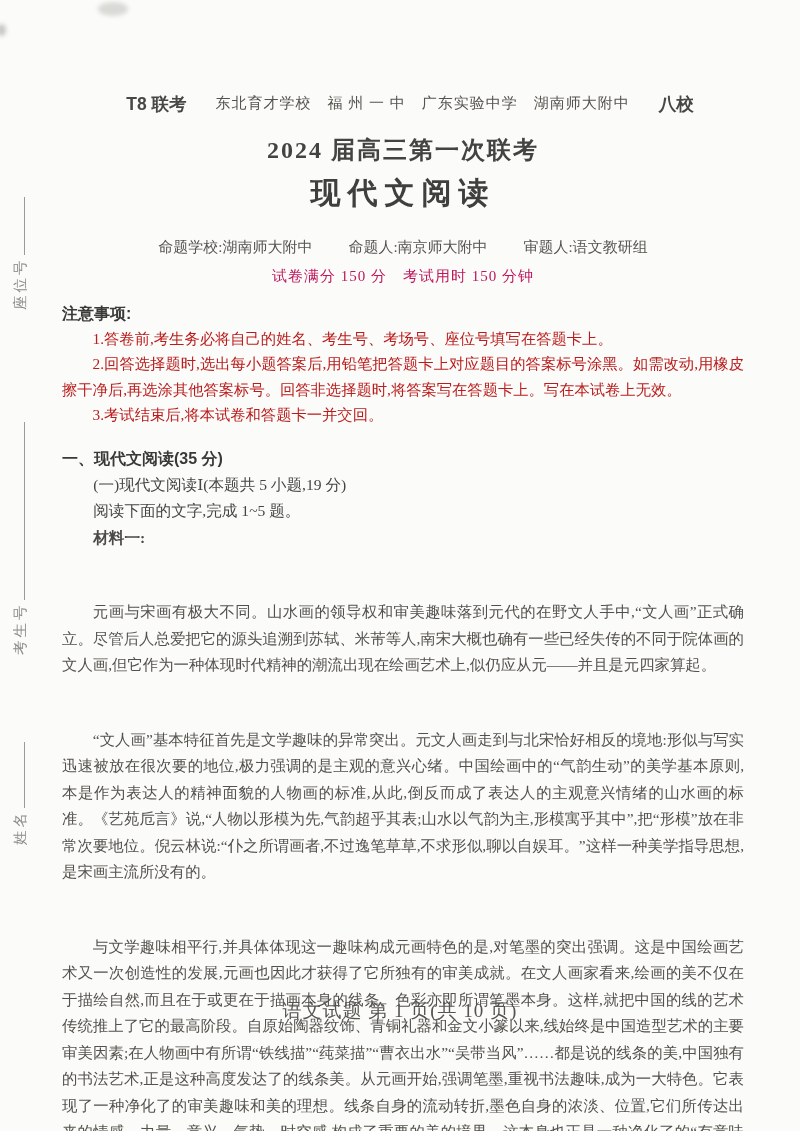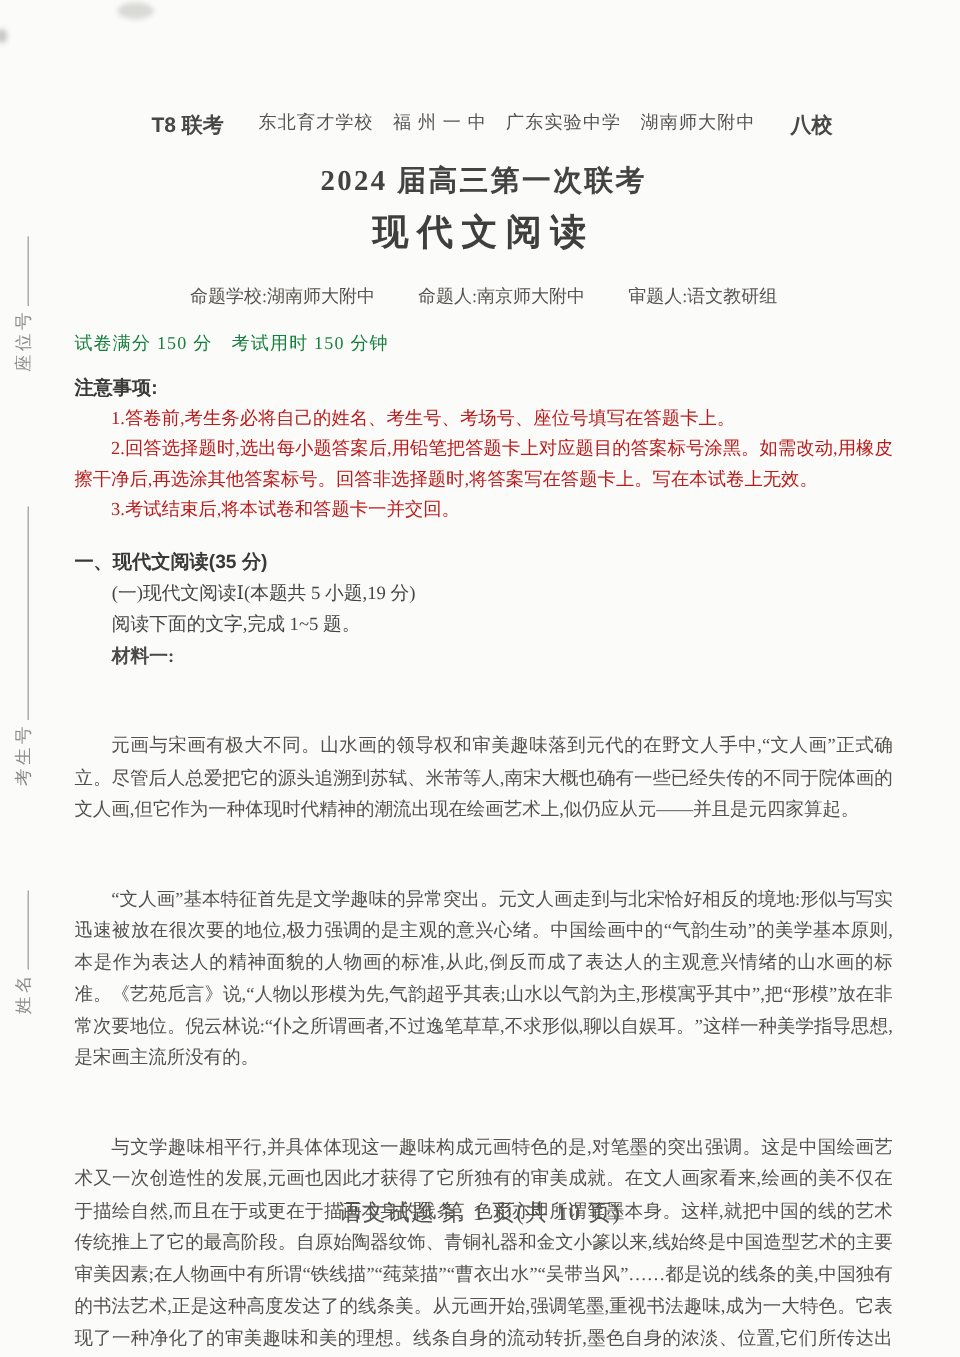--- a/index.html
+++ b/index.html
@@ -36,21 +36,21 @@
             font-family:"Liberation Sans","DejaVu Sans",sans-serif; }
   .schools { text-align:center; font-size:15px; line-height:27px; color:#55534f; letter-spacing:1px; white-space:nowrap; }
   .group   { font-weight:bold; font-size:17.5px; color:#474745; white-space:nowrap;
              font-family:"Liberation Sans","DejaVu Sans",sans-serif; }
 
   .exam-title { text-align:center; font-size:24px; font-weight:bold; color:#434341; margin-top:17px; letter-spacing:2px; }
   .subject-title { text-align:center; font-size:30px; font-weight:bold; color:#3f3f3d; margin-top:7px; letter-spacing:7px; }
 
   .credits { display:flex; justify-content:center; gap:36px; margin-top:24px;
              font-size:15px; color:#565450; }
-  .exam-info { text-align:left; margin-top:20px; font-size:15px; color:#15803d; letter-spacing:1px; }
+  .exam-info { text-align:center; margin-top:10px; font-size:15px; color:#be185d; letter-spacing:1px; }
 
   .notice { margin-top:15px; }
   .notice-heading { font-weight:bold; font-size:16px; color:#3a3a38;
                     font-family:"Liberation Sans","DejaVu Sans",sans-serif; line-height:25px; }
   .notice-item { font-size:15.3px; line-height:25.4px; text-indent:2em; text-align:justify; color:#b91c1c; }
 
   .section-heading { margin-top:17px; font-weight:bold; font-size:16px; color:#393937; line-height:27px;
                      font-family:"Liberation Sans","DejaVu Sans",sans-serif; }
   .subsection, .instruction { font-size:15.6px; line-height:26.5px; text-indent:2em; color:#454543; }
   .material-label { font-size:15.6px; line-height:26.5px; text-indent:2em; font-weight:bold; color:#4c4a46; }

